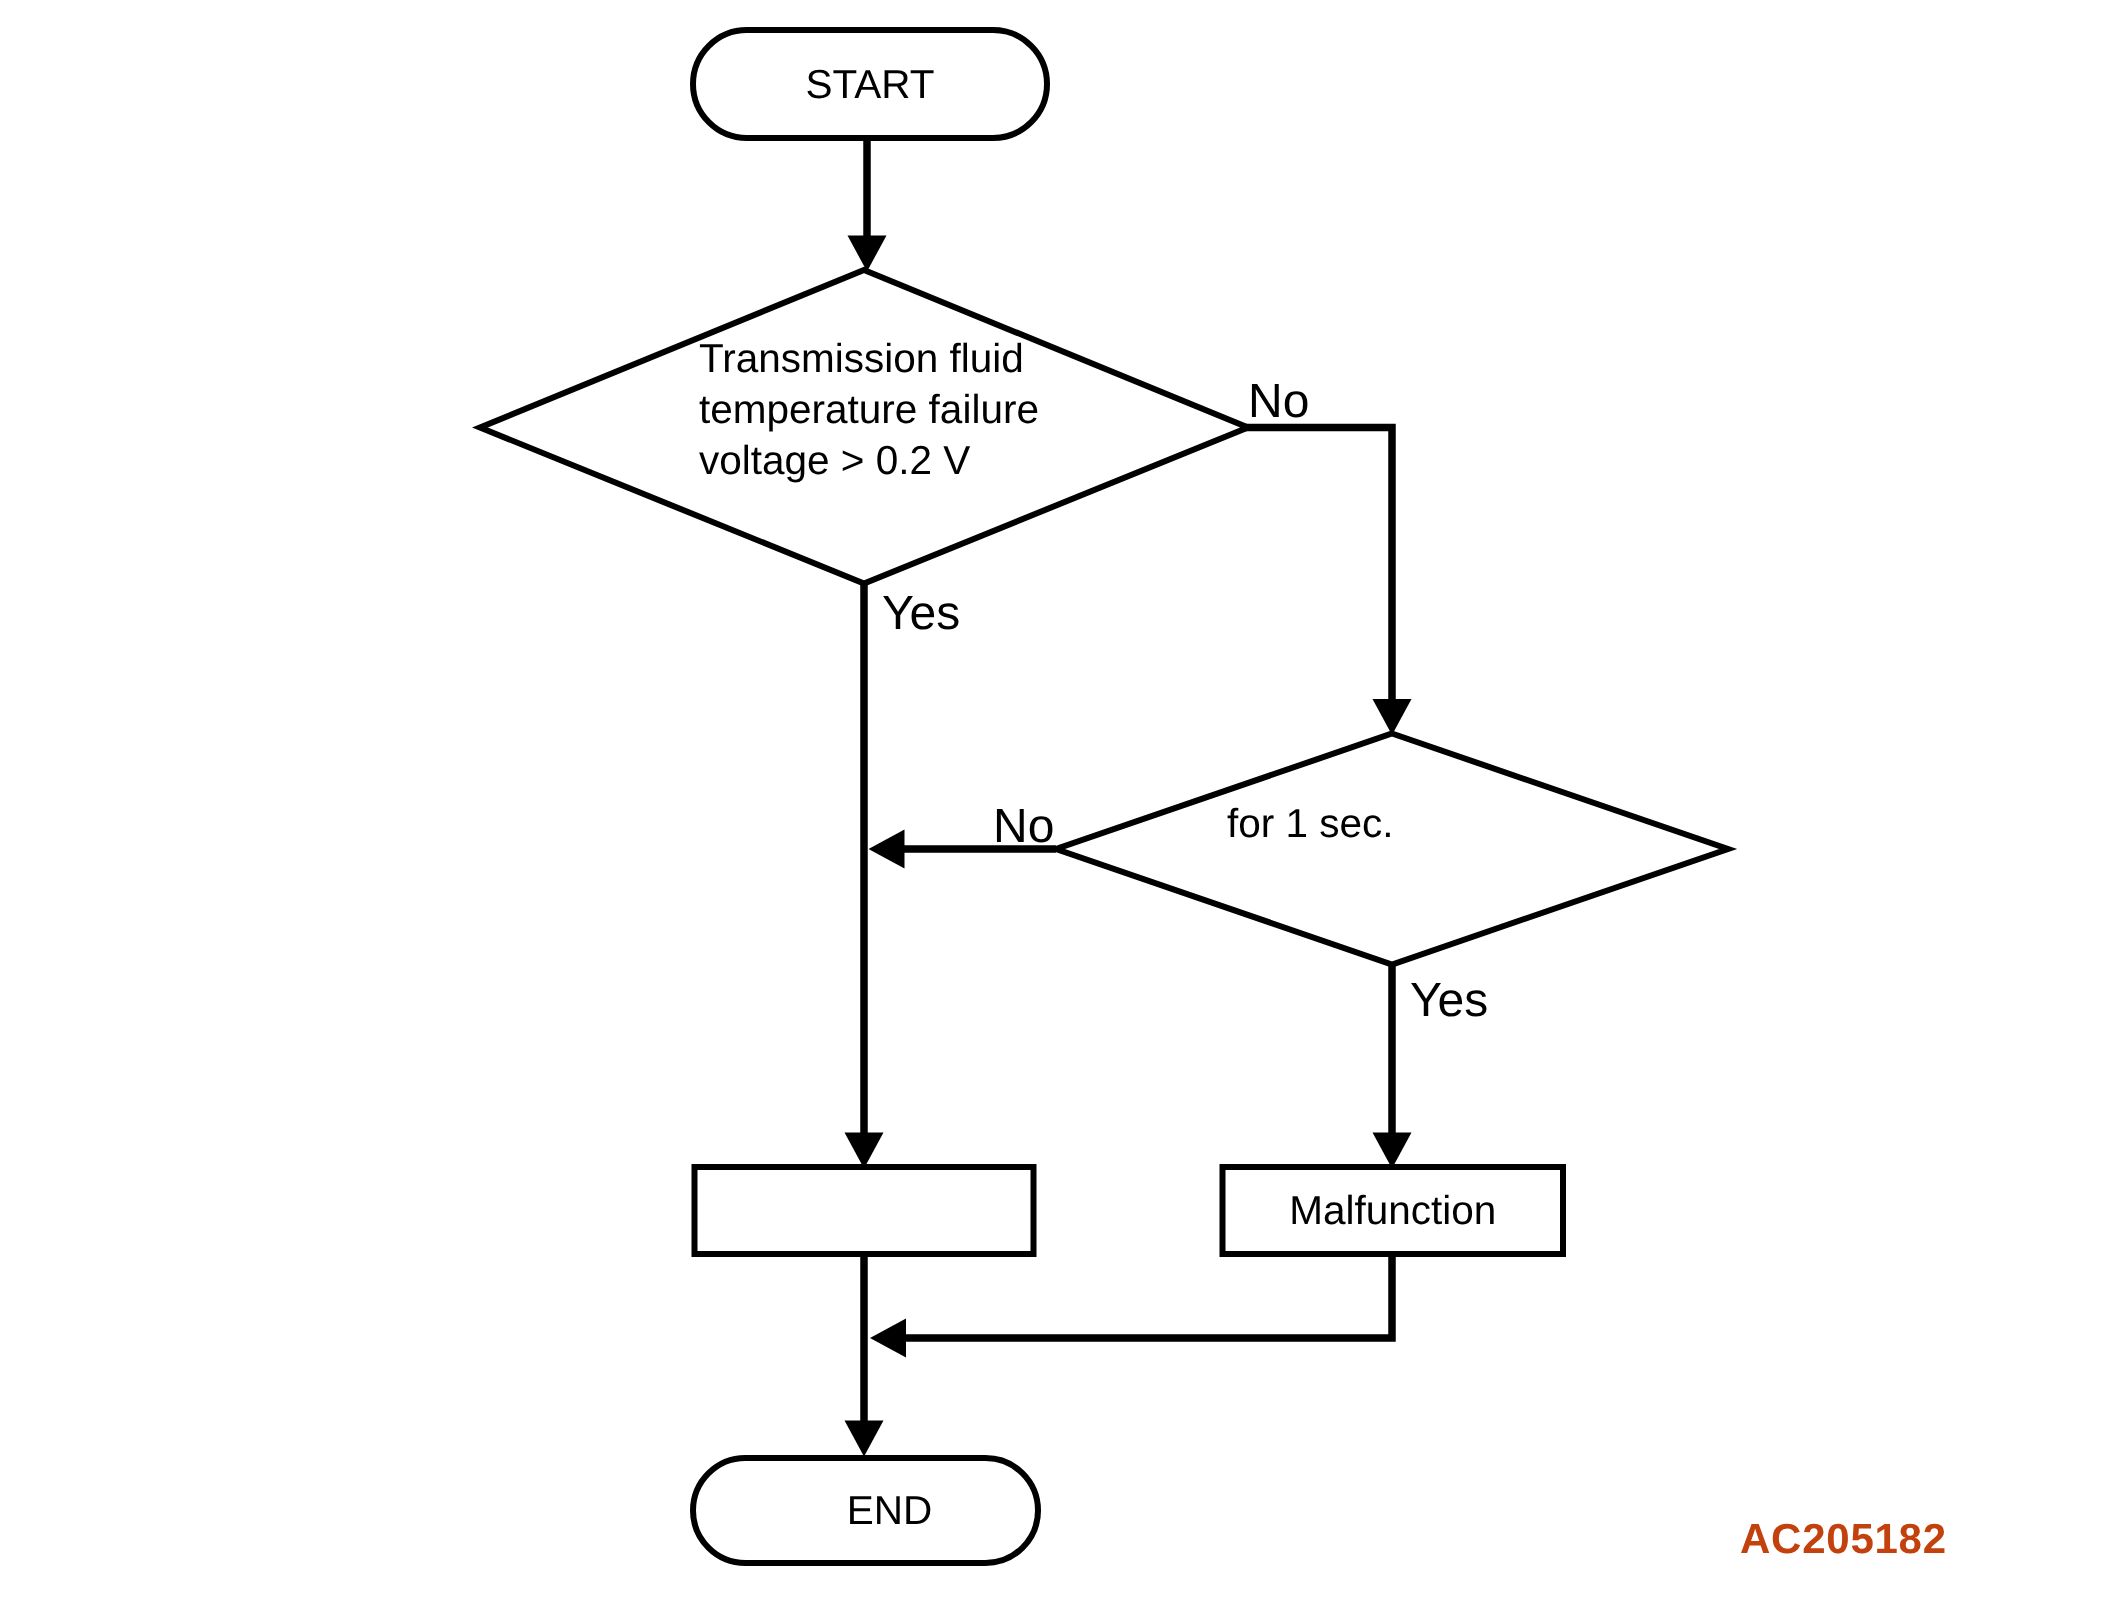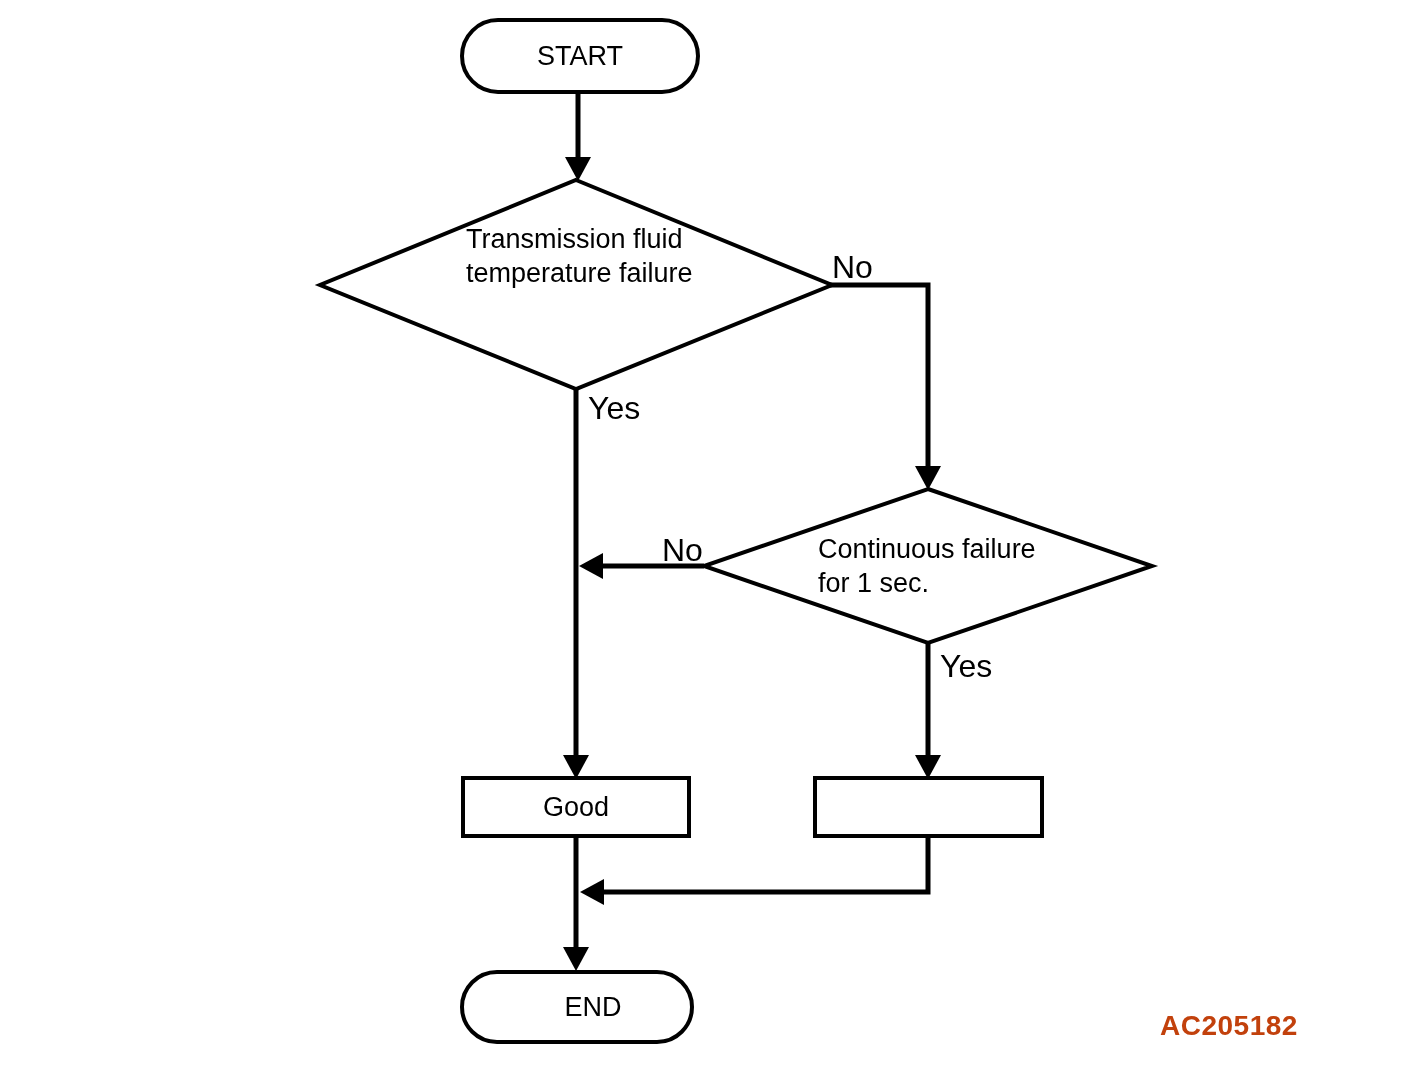--- a/index.html
+++ b/index.html
@@ -122,29 +122,29 @@
     <rect class="shape" x="815" y="778" width="227" height="58"></rect>
 
     <rect class="shape" x="462" y="972" width="230" height="70" rx="35" ry="35"></rect>
   </svg>
 
   <div class="node-label" style="left:462px; top:20px; width:236px; height:72px;">START</div>
 
   <div class="multi-line" style="left:466px; top:222px;">
     <div>Transmission fluid</div>
     <div>temperature failure</div>
+    <div>voltage &gt; 0.2 V</div>
   </div>
 
   <div class="multi-line" style="left:818px; top:532px;">
-    <div>Continuous failure</div>
     <div>for 1 sec.</div>
   </div>
 
-  <div class="node-label" style="left:463px; top:778px; width:226px; height:58px;">Good</div>
 
+  <div class="node-label" style="left:815px; top:778px; width:227px; height:58px;">Malfunction</div>
 
   <div class="node-label" style="left:478px; top:972px; width:230px; height:70px;">END</div>
 
   <div class="edge-label" style="left:832px; top:249px;">No</div>
 
   <div class="edge-label" style="left:588px; top:390px;">Yes</div>
 
   <div class="edge-label" style="left:662px; top:532px;">No</div>
 
   <div class="edge-label" style="left:940px; top:648px;">Yes</div>

